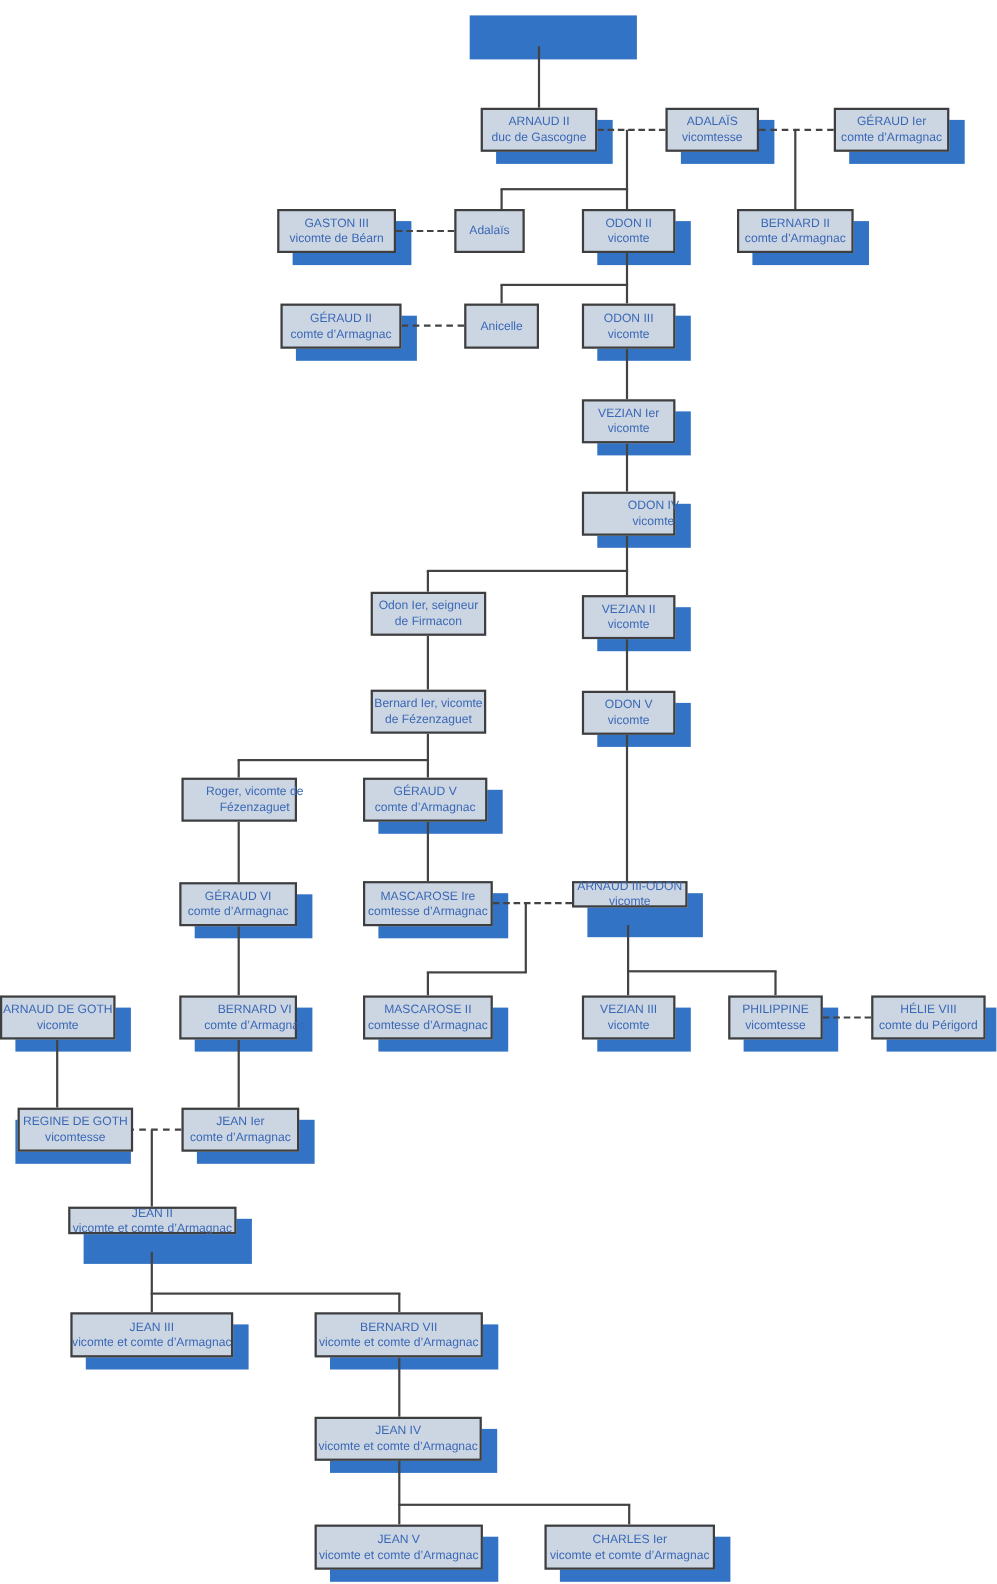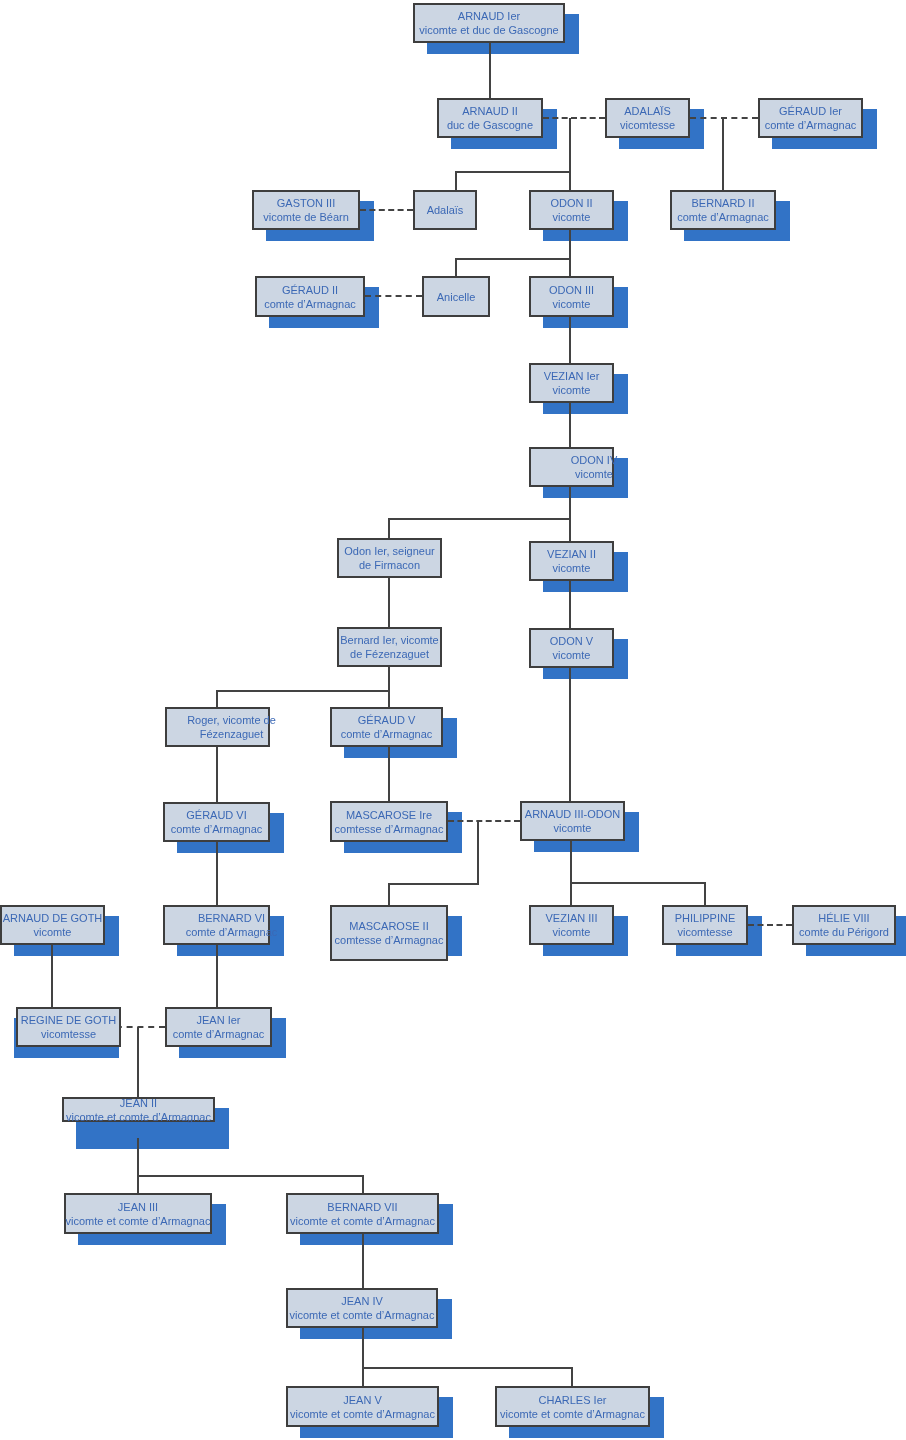--- a/index.html
+++ b/index.html
@@ -108,24 +108,20 @@
     <div class="edge-solid" style="left: 216px; top: 945px; width: 2px; height: 62px;"></div>
     <div class="edge-dashed" style="left: 105px; top: 1026px; width: 60px;"></div>
     <div class="edge-solid" style="left: 137px; top: 1027px; width: 2px; height: 70px;"></div>
     <div class="edge-solid" style="left: 137px; top: 1138px; width: 2px; height: 55px;"></div>
     <div class="edge-solid" style="left: 137px; top: 1175px; width: 227px; height: 2px;"></div>
     <div class="edge-solid" style="left: 362px; top: 1176px; width: 2px; height: 17px;"></div>
     <div class="edge-solid" style="left: 362px; top: 1234px; width: 2px; height: 54px;"></div>
     <div class="edge-solid" style="left: 362px; top: 1328px; width: 2px; height: 58px;"></div>
     <div class="edge-solid" style="left: 362px; top: 1367px; width: 211px; height: 2px;"></div>
     <div class="edge-solid" style="left: 571px; top: 1368px; width: 2px; height: 18px;"></div>
-    <div class="node" style="left: 413px; top: 3px; width: 152px; height: 40px;">
-      <span>ARNAUD Ier</span>
-      <span>vicomte et duc de Gascogne</span>
-    </div>
     <div class="node" style="left: 437px; top: 98px; width: 106px; height: 40px;">
       <span>ARNAUD II</span>
       <span>duc de Gascogne</span>
     </div>
     <div class="node" style="left: 605px; top: 98px; width: 85px; height: 40px;">
       <span>ADALAÏS</span>
       <span>vicomtesse</span>
     </div>
     <div class="node" style="left: 758px; top: 98px; width: 105px; height: 40px;">
       <span>GÉRAUD Ier</span>
@@ -190,33 +186,33 @@
       <span>comte d’Armagnac</span>
     </div>
     <div class="node" style="left: 163px; top: 802px; width: 107px; height: 40px;">
       <span>GÉRAUD VI</span>
       <span>comte d’Armagnac</span>
     </div>
     <div class="node" style="left: 330px; top: 801px; width: 118px; height: 41px;">
       <span>MASCAROSE Ire</span>
       <span>comtesse d’Armagnac</span>
     </div>
-    <div class="node" style="left: 520px; top: 801px; width: 105px; height: 40px;">
+    <div class="node" style="left: 520px; top: 801px; width: 105px; height: 24px;">
       <span>ARNAUD III-ODON</span>
       <span>vicomte</span>
     </div>
     <div class="node" style="left: 0px; top: 905px; width: 105px; height: 40px;">
       <span>ARNAUD DE GOTH</span>
       <span>vicomte</span>
     </div>
     <div class="node" style="left: 163px; top: 905px; width: 107px; height: 40px; padding-left: 30px;">
       <span>BERNARD VI</span>
       <span>comte d’Armagnac</span>
     </div>
-    <div class="node" style="left: 330px; top: 905px; width: 118px; height: 56px;">
+    <div class="node" style="left: 330px; top: 905px; width: 118px; height: 40px;">
       <span>MASCAROSE II</span>
       <span>comtesse d’Armagnac</span>
     </div>
     <div class="node" style="left: 529px; top: 905px; width: 85px; height: 40px;">
       <span>VEZIAN III</span>
       <span>vicomte</span>
     </div>
     <div class="node" style="left: 662px; top: 905px; width: 86px; height: 40px;">
       <span>PHILIPPINE</span>
       <span>vicomtesse</span>

